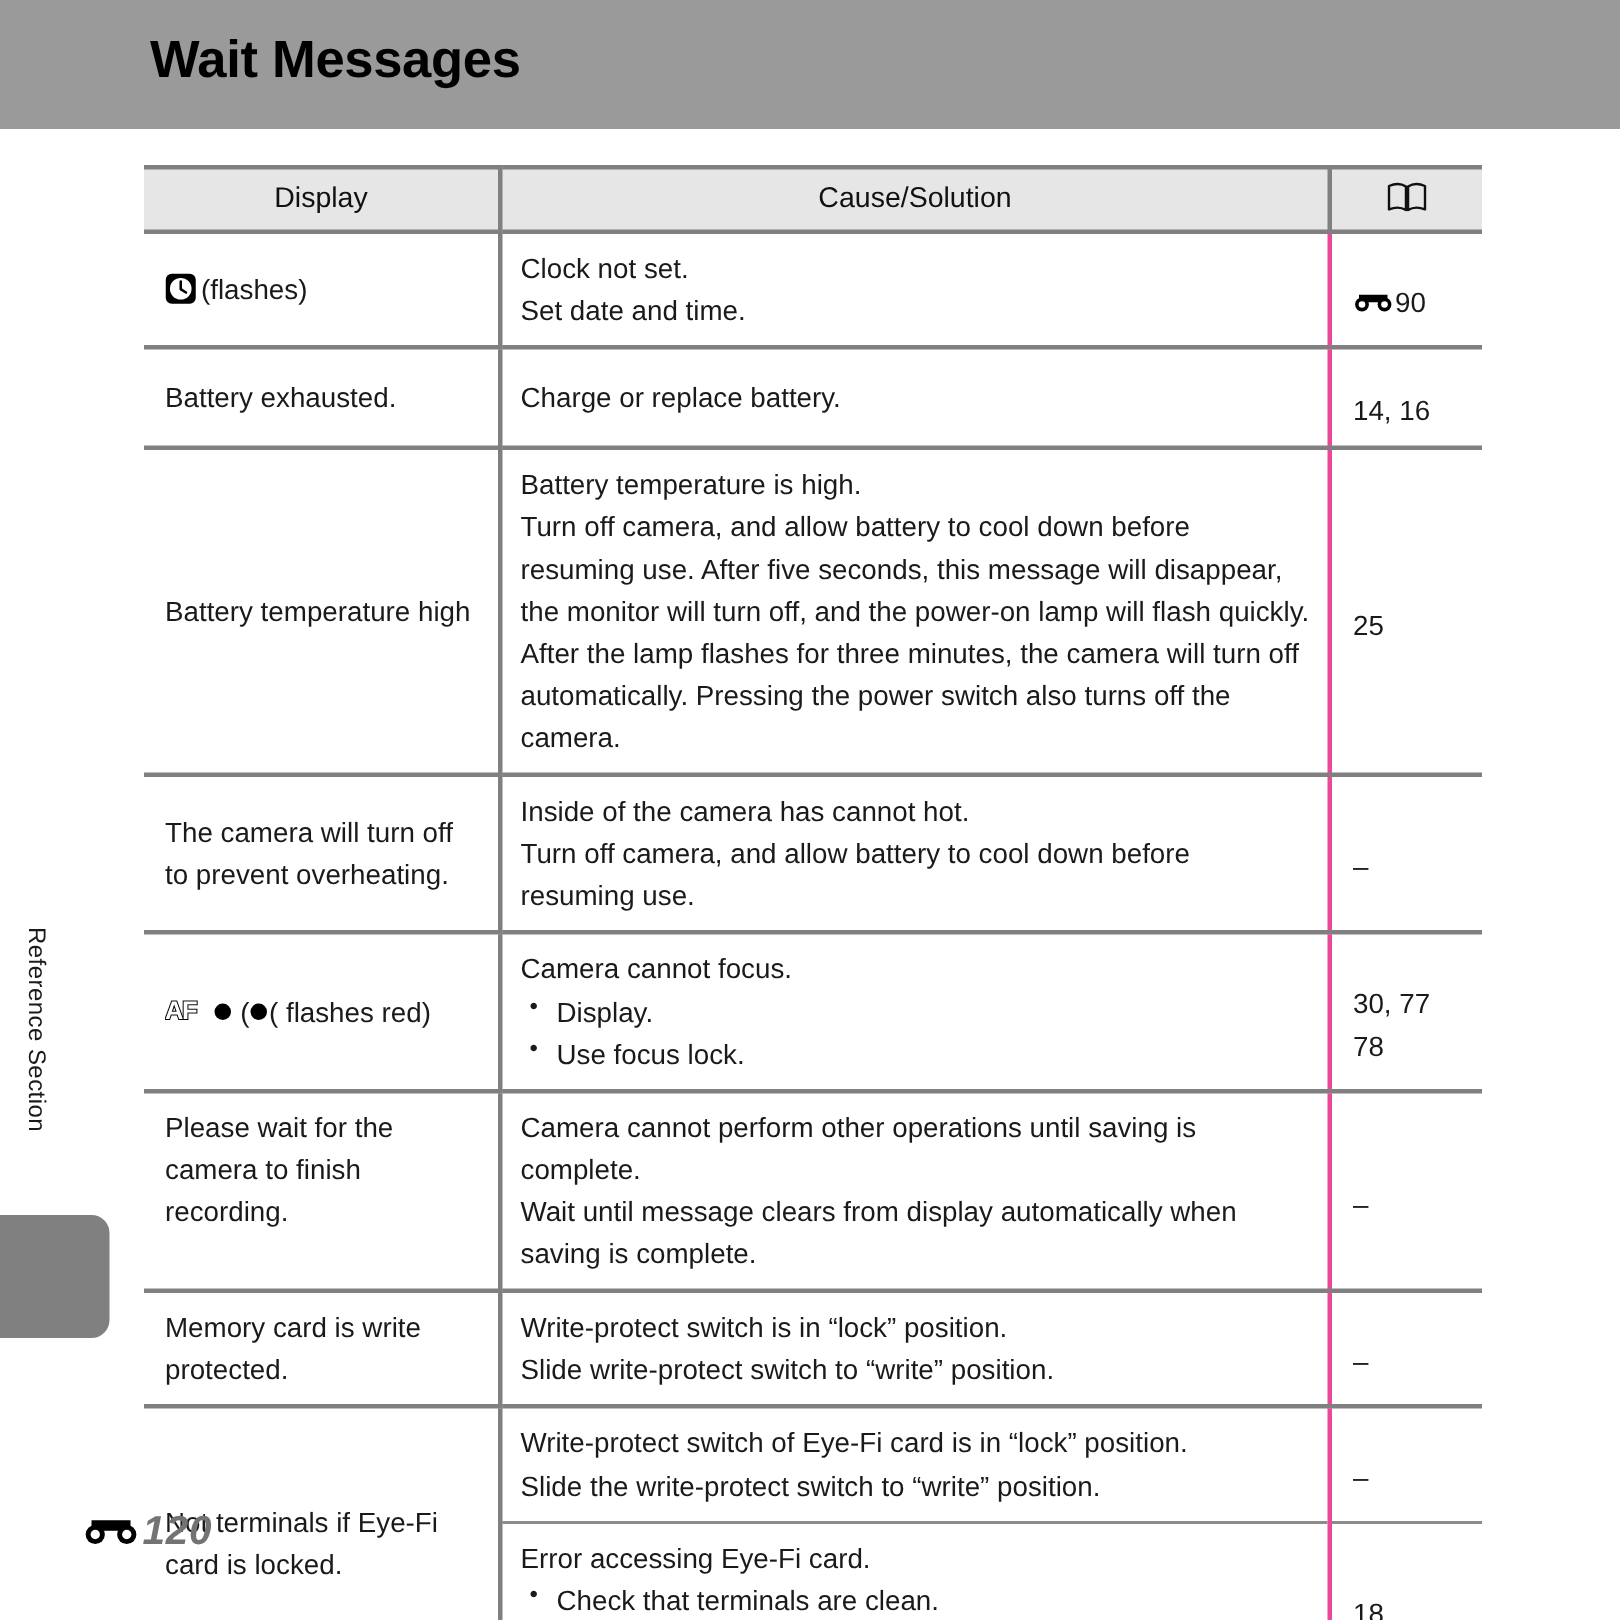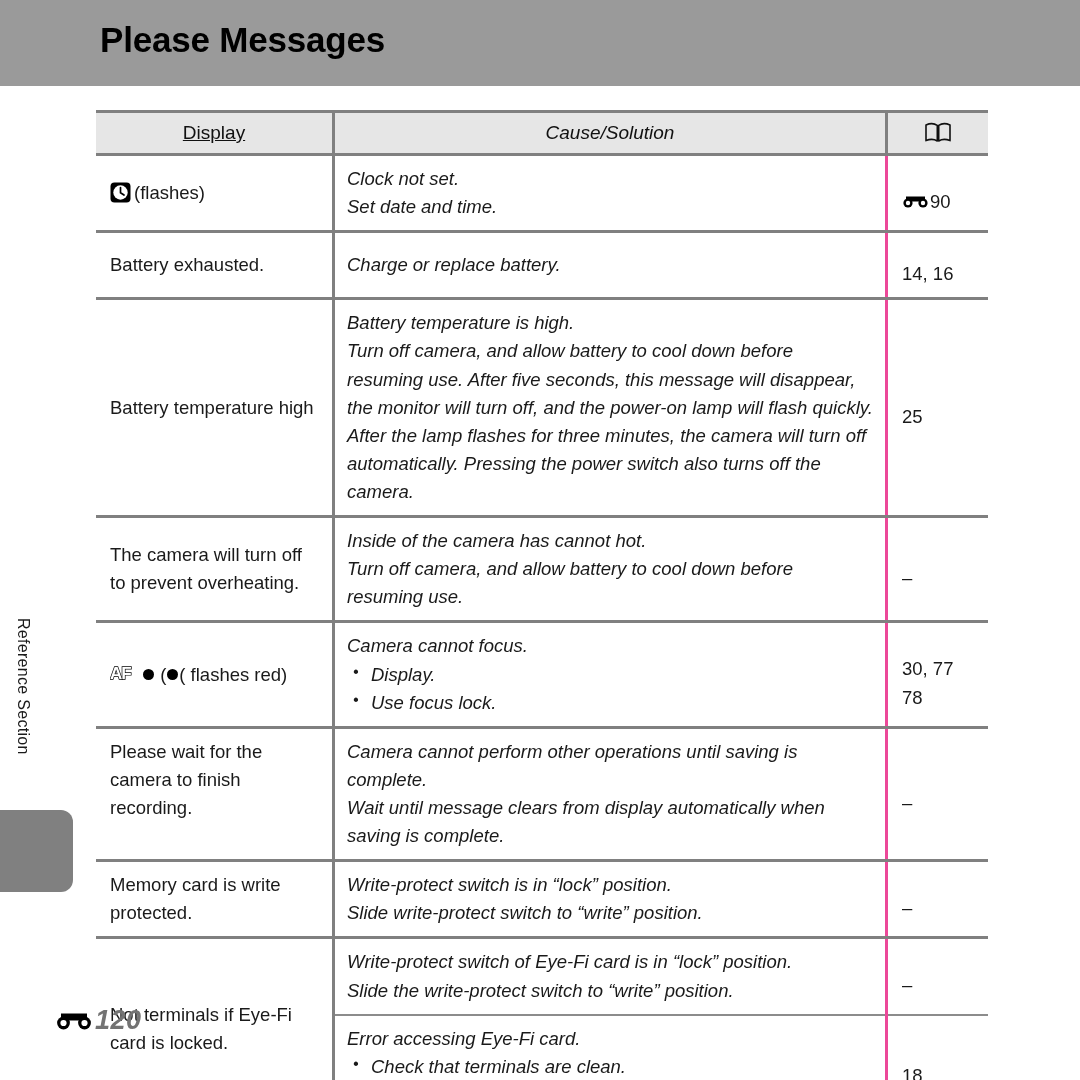--- a/index.html
+++ b/index.html
@@ -67,36 +67,36 @@
     width: 886px;
     border-collapse: collapse;
     table-layout: fixed;
   }
   .err-table td, .err-table th {
     vertical-align: top;
     padding: 0;
   }
 
   .col-display  { width: 236px; }
-  .col-cause    { width: 550px; font-style: italic; }
+  .col-cause    { width: 550px; }
   .col-ref      { width: 100px; }
 
   
   .thead-row th {
     background: #e6e6e6;
     border-top: 3px solid #808080;
     border-bottom: 3px solid #808080;
     height: 40px;
     font-size: 19px;
     font-weight: normal;
     text-align: center;
     vertical-align: middle;
     color: #111111;
   }
-  .thead-row th.col-display { border-right: 3px solid #808080; text-decoration: underline; }
+  .thead-row th.col-display { border-right: 3px solid #808080; }
   .thead-row th.col-cause   { border-right: 3px solid #808080; }
 
   
   .err-table tbody td {
     border-bottom: 3px solid #808080;
     font-size: 18.5px;
     line-height: 1.52;
     color: #1a1a1a;
   }
   .err-table tbody td.c-display {
@@ -189,21 +189,21 @@
     font-style: italic;
     color: #737373;
     white-space: nowrap;
   }
   .footer .pg { letter-spacing: 0.5px; }
 </style>
 </head>
 <body>
 
 <div class="header-band"></div>
-<div class="page-title">Please Messages</div>
+<div class="page-title">Wait Messages</div>
 
 <div class="side-tab-label">Reference Section</div>
 <div class="side-tab-block"></div>
 
 <table class="err-table">
   <thead>
     <tr class="thead-row">
       <th class="col-display">Display</th>
       <th class="col-cause">Cause/Solution</th>
       <th class="col-ref">

